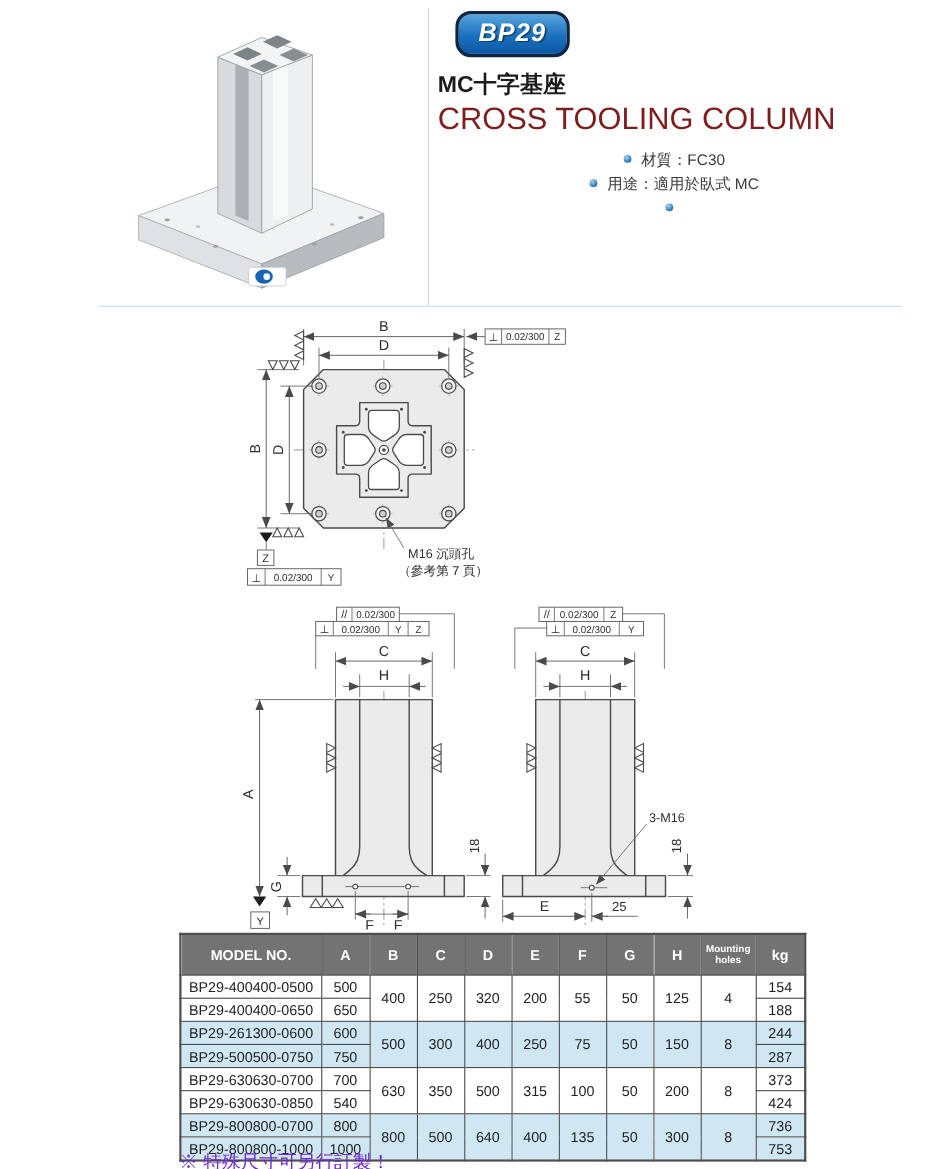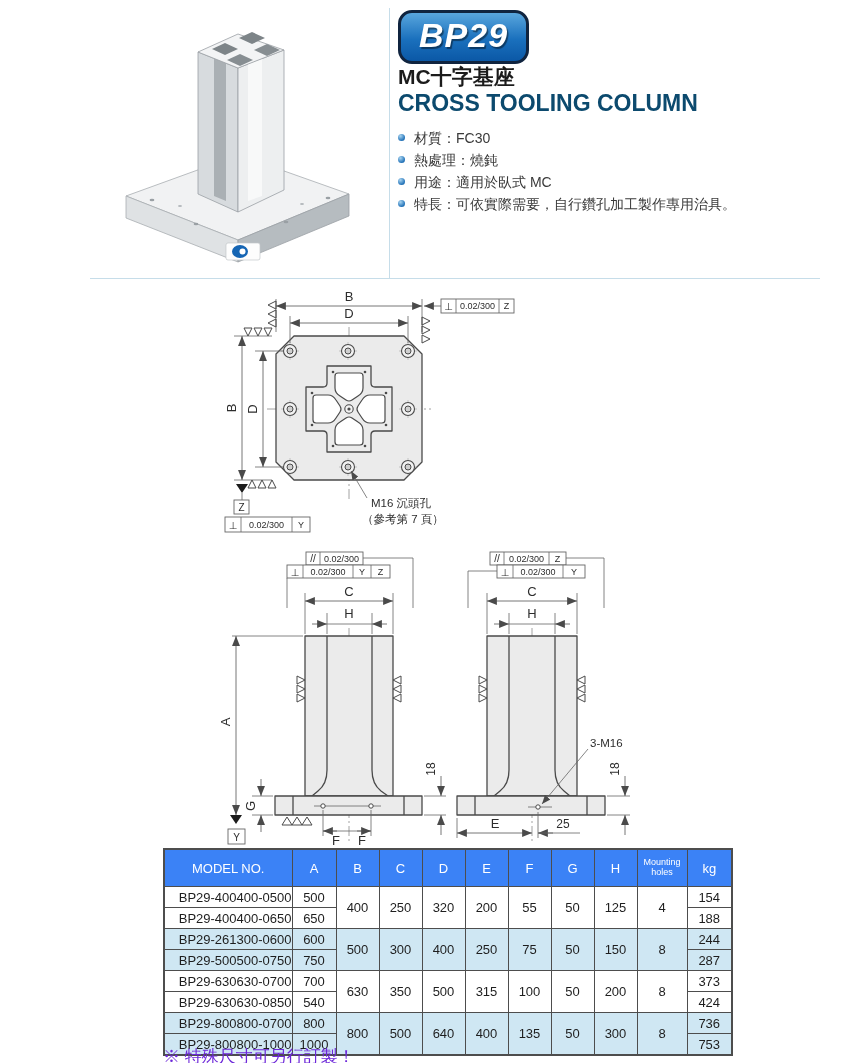--- a/index.html
+++ b/index.html
@@ -3,25 +3,25 @@
 <meta charset="utf-8">
 <style>
   html,body{margin:0;padding:0;background:#fff;}
   body{width:850px;height:1063px;position:relative;font-family:"Liberation Sans",sans-serif;color:#222;overflow:hidden;}
   .photo{position:absolute;left:90px;top:0;width:290px;height:270px;}
   .vdiv{position:absolute;left:389px;top:8px;width:1px;height:270px;background:#c6dde9;}
   .hdiv{position:absolute;left:90px;top:278px;width:730px;height:1px;background:#c6dde9;}
   .hdr{position:absolute;left:398px;top:10px;width:430px;}
   .badge{display:inline-block;padding:3px 18px 6px 18px;border-radius:14px;border:3px solid #10243f;
          background:linear-gradient(180deg,#59a6dd 0%,#1a70bd 55%,#0b58a6 100%);
-         color:#fff;font-size:34px;font-weight:bold;font-style:italic;letter-spacing:1px;
-         text-shadow:1.5px 1.5px 1px rgba(0,0,0,0.45);}
-  .title-zh{font-size:21px;font-weight:bold;color:#1b1b1b;line-height:1.2;}
-  .title-en{font-size:23px;font-weight:bold;color:#0c4a6e;line-height:1.25;}
-  .specs{list-style:none;margin:10px 0 0 0;padding:0;}
+         color:#fff;font-size:23px;font-weight:bold;font-style:italic;letter-spacing:1px;
+         text-shadow:1.5px 1.5px 1px rgba(0,0,0,0.45);margin-left:16px;}
+  .title-zh{margin-top:13px;font-size:21px;font-weight:bold;color:#1b1b1b;line-height:1.2;}
+  .title-en{font-size:28px;font-weight:normal;color:#7f1d1d;line-height:1.25;}
+  .specs{list-style:none;margin:10px 0 0 0;padding:0;text-align:center;}
   .specs li{font-size:14px;color:#3a3a3a;line-height:20px;margin-bottom:2px;}
   .dot{display:inline-block;width:7px;height:7px;border-radius:50%;
        background:radial-gradient(circle at 35% 30%,#a8d4f0,#2272b8 70%,#15568f);
        margin-right:9px;vertical-align:2px;}
   .drawing{position:absolute;left:0;top:285px;}
   .drawing text{fill:#2d2d2d;font-family:"Liberation Sans",sans-serif;}
   .dimtext{font-size:13px;}
   .numtext{font-size:12px;}
   .fcftext{font-size:9px;}
   .fcfsym{font-size:10px;}
@@ -30,25 +30,25 @@
   .ln{fill:none;stroke:#4a4a4a;stroke-width:1.3;stroke-linejoin:round;}
   .dim{fill:none;stroke:#666;stroke-width:0.9;}
   .thin{fill:none;stroke:#666;stroke-width:0.8;}
   .cl{fill:none;stroke:#8a8a8a;stroke-width:0.8;stroke-dasharray:10 3 2 3;}
   .fcfbox{fill:#fff;stroke:#666;stroke-width:0.9;}
   .sf{fill:none;stroke:#4a4a4a;stroke-width:1;}
   .datum{fill:#1c1c1c;}
   .spec-table{position:absolute;left:163px;top:848px;border-collapse:collapse;table-layout:fixed;
               font-size:13px;color:#1e1e1e;border:2px solid #4d4d4d;}
   .spec-table th,.spec-table td{border:1px solid #4d4d4d;text-align:center;padding:0;overflow:hidden;white-space:nowrap;}
-  .spec-table thead th{background:#3b82f6;color:#fff;height:36px;font-weight:normal;font-size:13px;}
+  .spec-table thead th{background:#737373;color:#fff;height:36px;font-weight:bold;font-size:13px;}
   .spec-table thead th.mh{font-size:9px;line-height:1.1;white-space:normal;}
   .spec-table tbody td{height:20px;background:#fff;}
   .spec-table tbody tr.blue td{background:#cfe7f3;}
-  .spec-table td.model{text-align:right;padding-left:0;}
+  .spec-table td.model{text-align:center;padding-left:0;}
   .note{position:absolute;left:163px;top:1045px;font-size:17px;color:#6d28d9;}
 </style>
 </head>
 <body>
 
 <div class="photo">
   <svg width="290" height="270" viewBox="0 0 290 270">
 
     <polygon points="36,196 148,240 259,194 149,155" fill="#f1f2f3" stroke="#a8adb1" stroke-width="0.8"></polygon>
     <polygon points="36,196 148,240 148,262 36,218" fill="#dfe2e4" stroke="#a8adb1" stroke-width="0.8"></polygon>
@@ -78,23 +78,22 @@
 
 <div class="vdiv"></div>
 <div class="hdiv"></div>
 
 <div class="hdr">
   <div class="badge">BP29</div>
   <div class="title-zh">MC十字基座</div>
   <div class="title-en">CROSS TOOLING COLUMN</div>
   <ul class="specs">
     <li><span class="dot"></span><span>材質：FC30</span></li>
-    <li><span class="dot"></span><span>熱處理：燒鈍</span></li>
     <li><span class="dot"></span><span>用途：適用於臥式 MC</span></li>
-    <li><span class="dot"></span><span>特長：可依實際需要，自行鑽孔加工製作專用治具。</span></li>
+    <li><span class="dot"></span></li>
   </ul>
 </div>
 
 <svg class="drawing" width="850" height="560" viewBox="0 285 850 560">
   <defs>
     <marker id="arr" viewBox="0 0 10 8" refX="10" refY="4" markerWidth="11" markerHeight="9" orient="auto-start-reverse">
       <path d="M0,0 L10,4 L0,8 Z" fill="#4a4a4a"></path>
     </marker>
     <g id="cbhole">
       <line x1="-9" y1="0" x2="9" y2="0" stroke="#999" stroke-width="0.5"></line>

